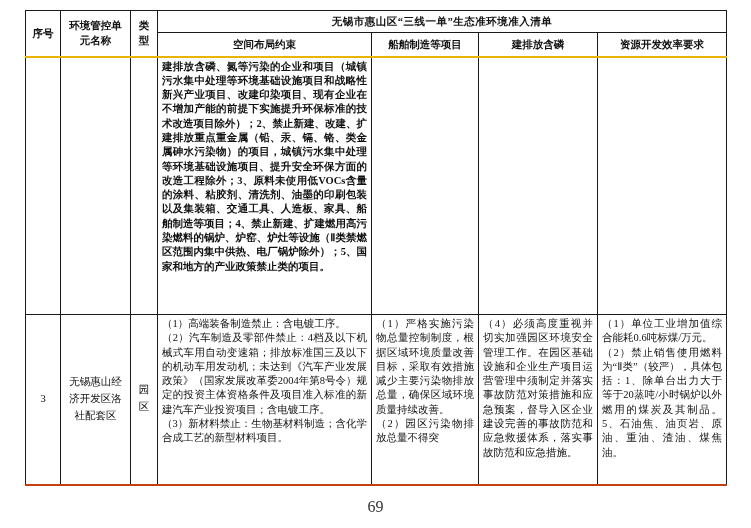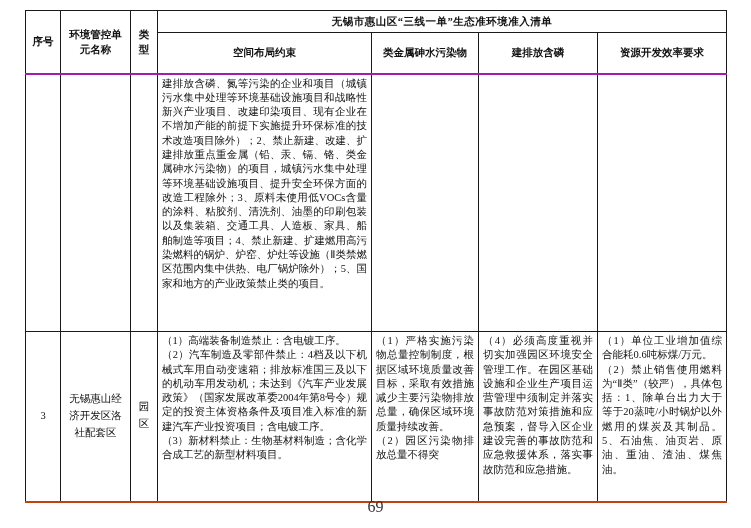--- a/index.html
+++ b/index.html
@@ -27,21 +27,21 @@
     table-layout: fixed;
   }
   table.access-table th,
   table.access-table td {
     border: 1px solid #1a1a1a;
     padding: 2px 4px;
     font-size: 10.5px;
     overflow: hidden;
   }
   tr.hrow1 { height: 22px; }
-  tr.hrow2 { height: 41px; margin-top: 32px; }
+  tr.hrow2 { height: 24px; margin-top: 32px; }
   tr.brow1 { height: 258px; }
   tr.brow2 { height: 170px; }
   th {
     font-weight: bold;
     text-align: center;
     vertical-align: middle;
     line-height: 1.45;
   }
   th.title-cell {
     font-size: 11px;
@@ -54,21 +54,21 @@
     line-height: 1.6;
   }
   td.para-cell {
     text-align: justify;
     text-justify: inter-ideograph;
     vertical-align: top;
     white-space: pre-line;
     line-height: 14.3px;
     padding: 4px 5px 2px 5px;
   }
-  tr.brow1 td { border-top: 2px solid #a21caf; }
+  tr.brow1 td { border-top: 2px solid #eab308; font-weight: bold; }
   tr.brow2 td { border-bottom: 2px solid #c2410c; }
   .pageno {
     position: absolute;
     left: 0;
     right: 0;
     top: 498px;
     text-align: center;
     font-size: 16px;
     color: #333333;
   }
@@ -90,21 +90,21 @@
     </colgroup>
     <tbody>
       <tr class="hrow1">
         <th rowspan="2">序号</th>
         <th rowspan="2">环境管控单元名称</th>
         <th rowspan="2">类型</th>
         <th colspan="4" class="title-cell">无锡市惠山区“三线一单”生态准环境准入清单</th>
       </tr>
       <tr class="hrow2">
         <th>空间布局约束</th>
-        <th>类金属砷水污染物</th>
+        <th>船舶制造等项目</th>
         <th>建排放含磷</th>
         <th>资源开发效率要求</th>
       </tr>
       <tr class="brow1">
         <td class="center-cell"></td>
         <td class="center-cell"></td>
         <td class="center-cell"></td>
         <td class="para-cell">建排放含磷、氮等污染的企业和项目（城镇污水集中处理等环境基础设施项目和战略性新兴产业项目、改建印染项目、现有企业在不增加产能的前提下实施提升环保标准的技术改造项目除外）；2、禁止新建、改建、扩建排放重点重金属（铅、汞、镉、铬、类金属砷水污染物）的项目，城镇污水集中处理等环境基础设施项目、提升安全环保方面的改造工程除外；3、原料未使用低VOCs含量的涂料、粘胶剂、清洗剂、油墨的印刷包装以及集装箱、交通工具、人造板、家具、船舶制造等项目；4、禁止新建、扩建燃用高污染燃料的锅炉、炉窑、炉灶等设施（Ⅱ类禁燃区范围内集中供热、电厂锅炉除外）；5、国家和地方的产业政策禁止类的项目。</td>
         <td class="para-cell"></td>
         <td class="para-cell"></td>

